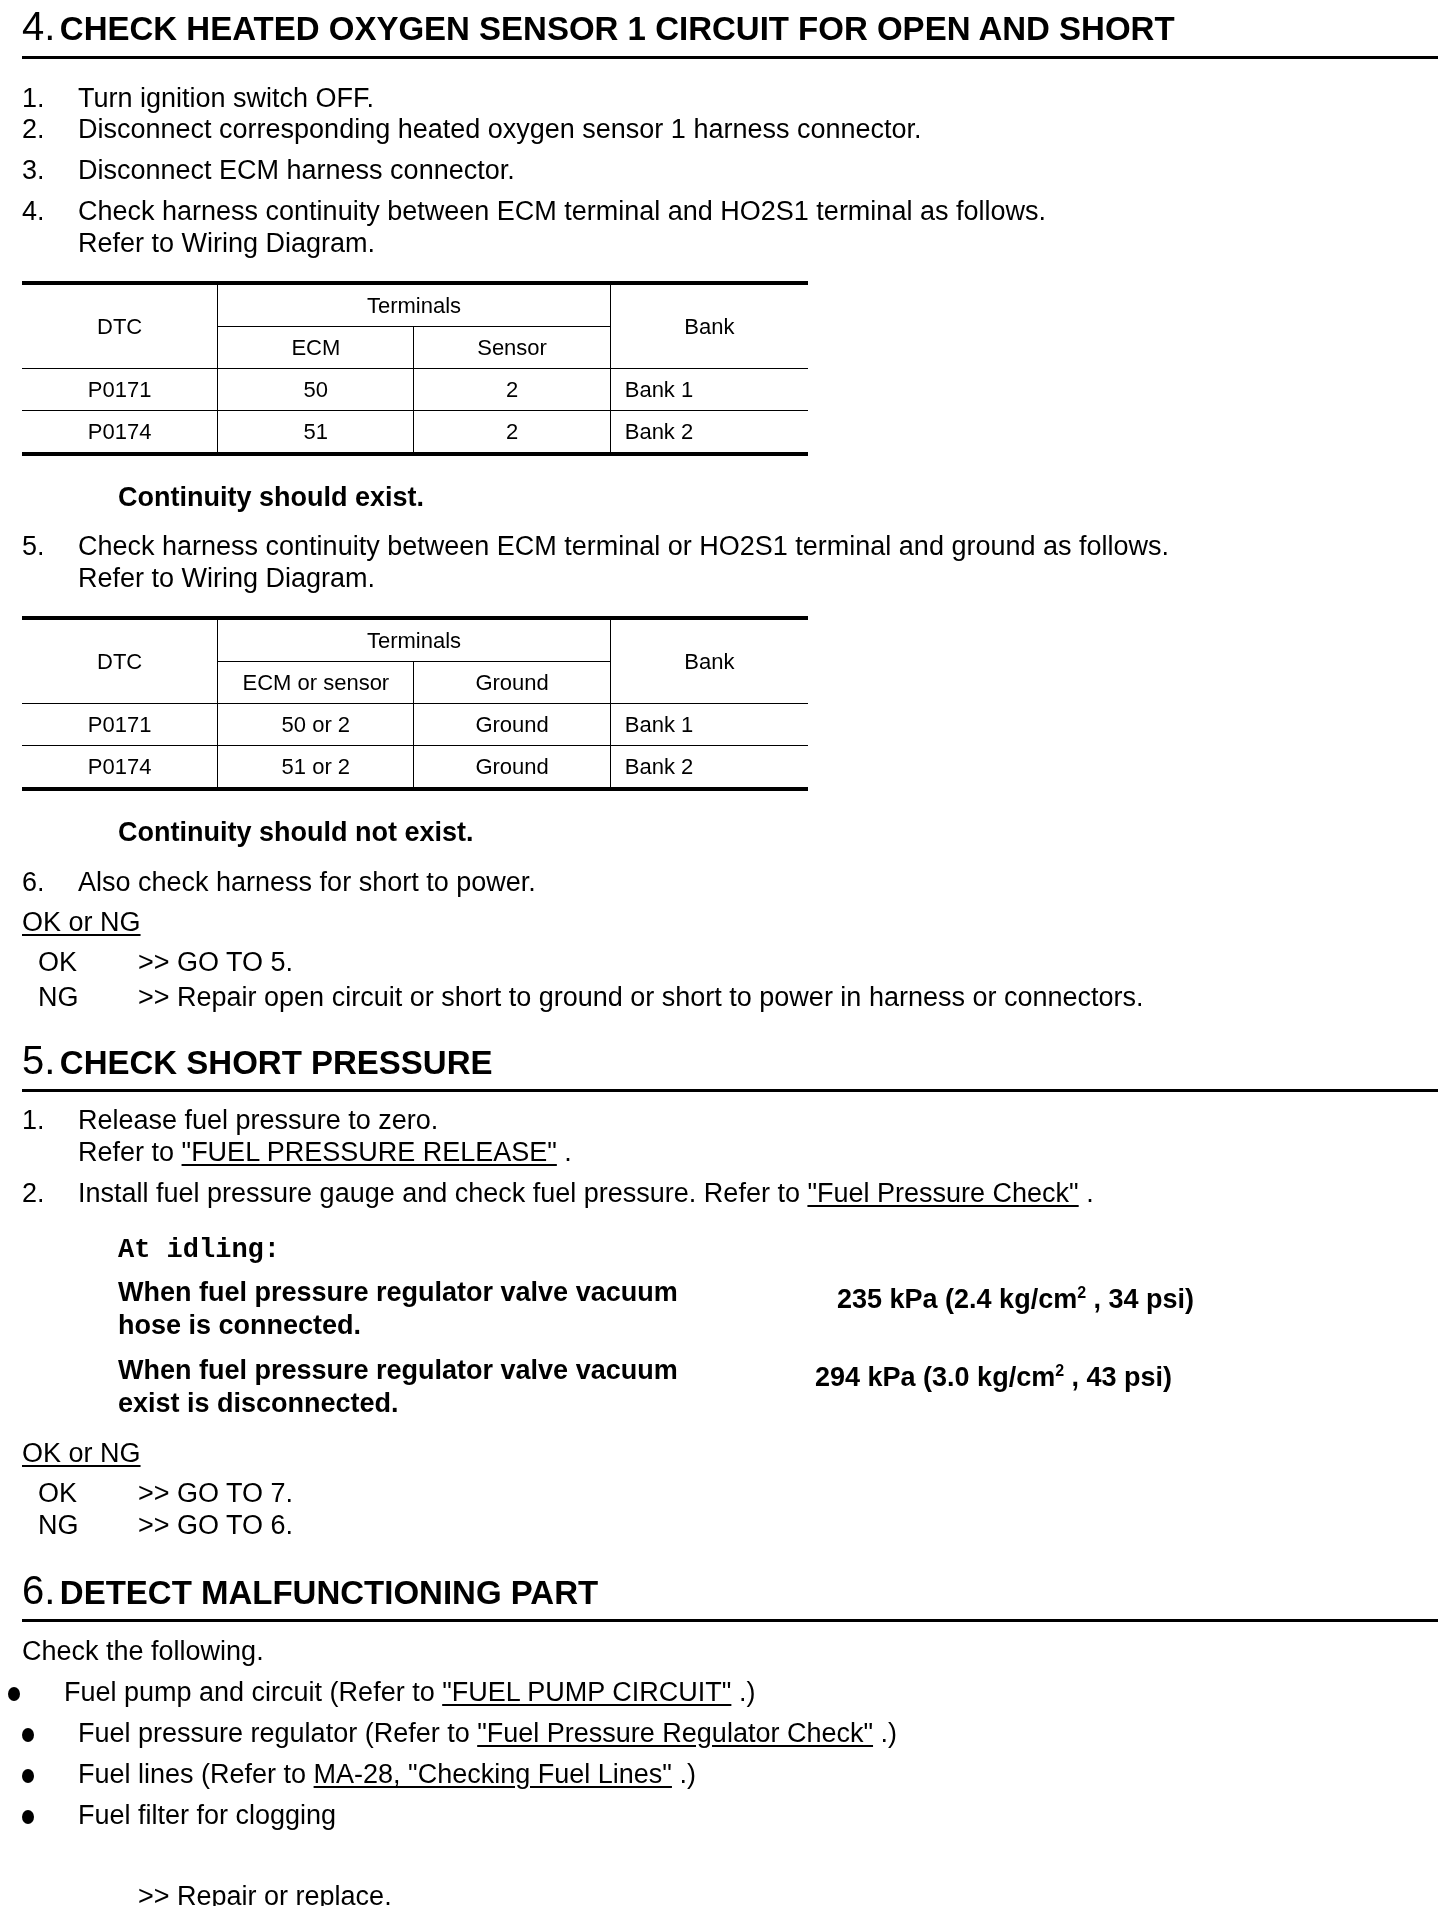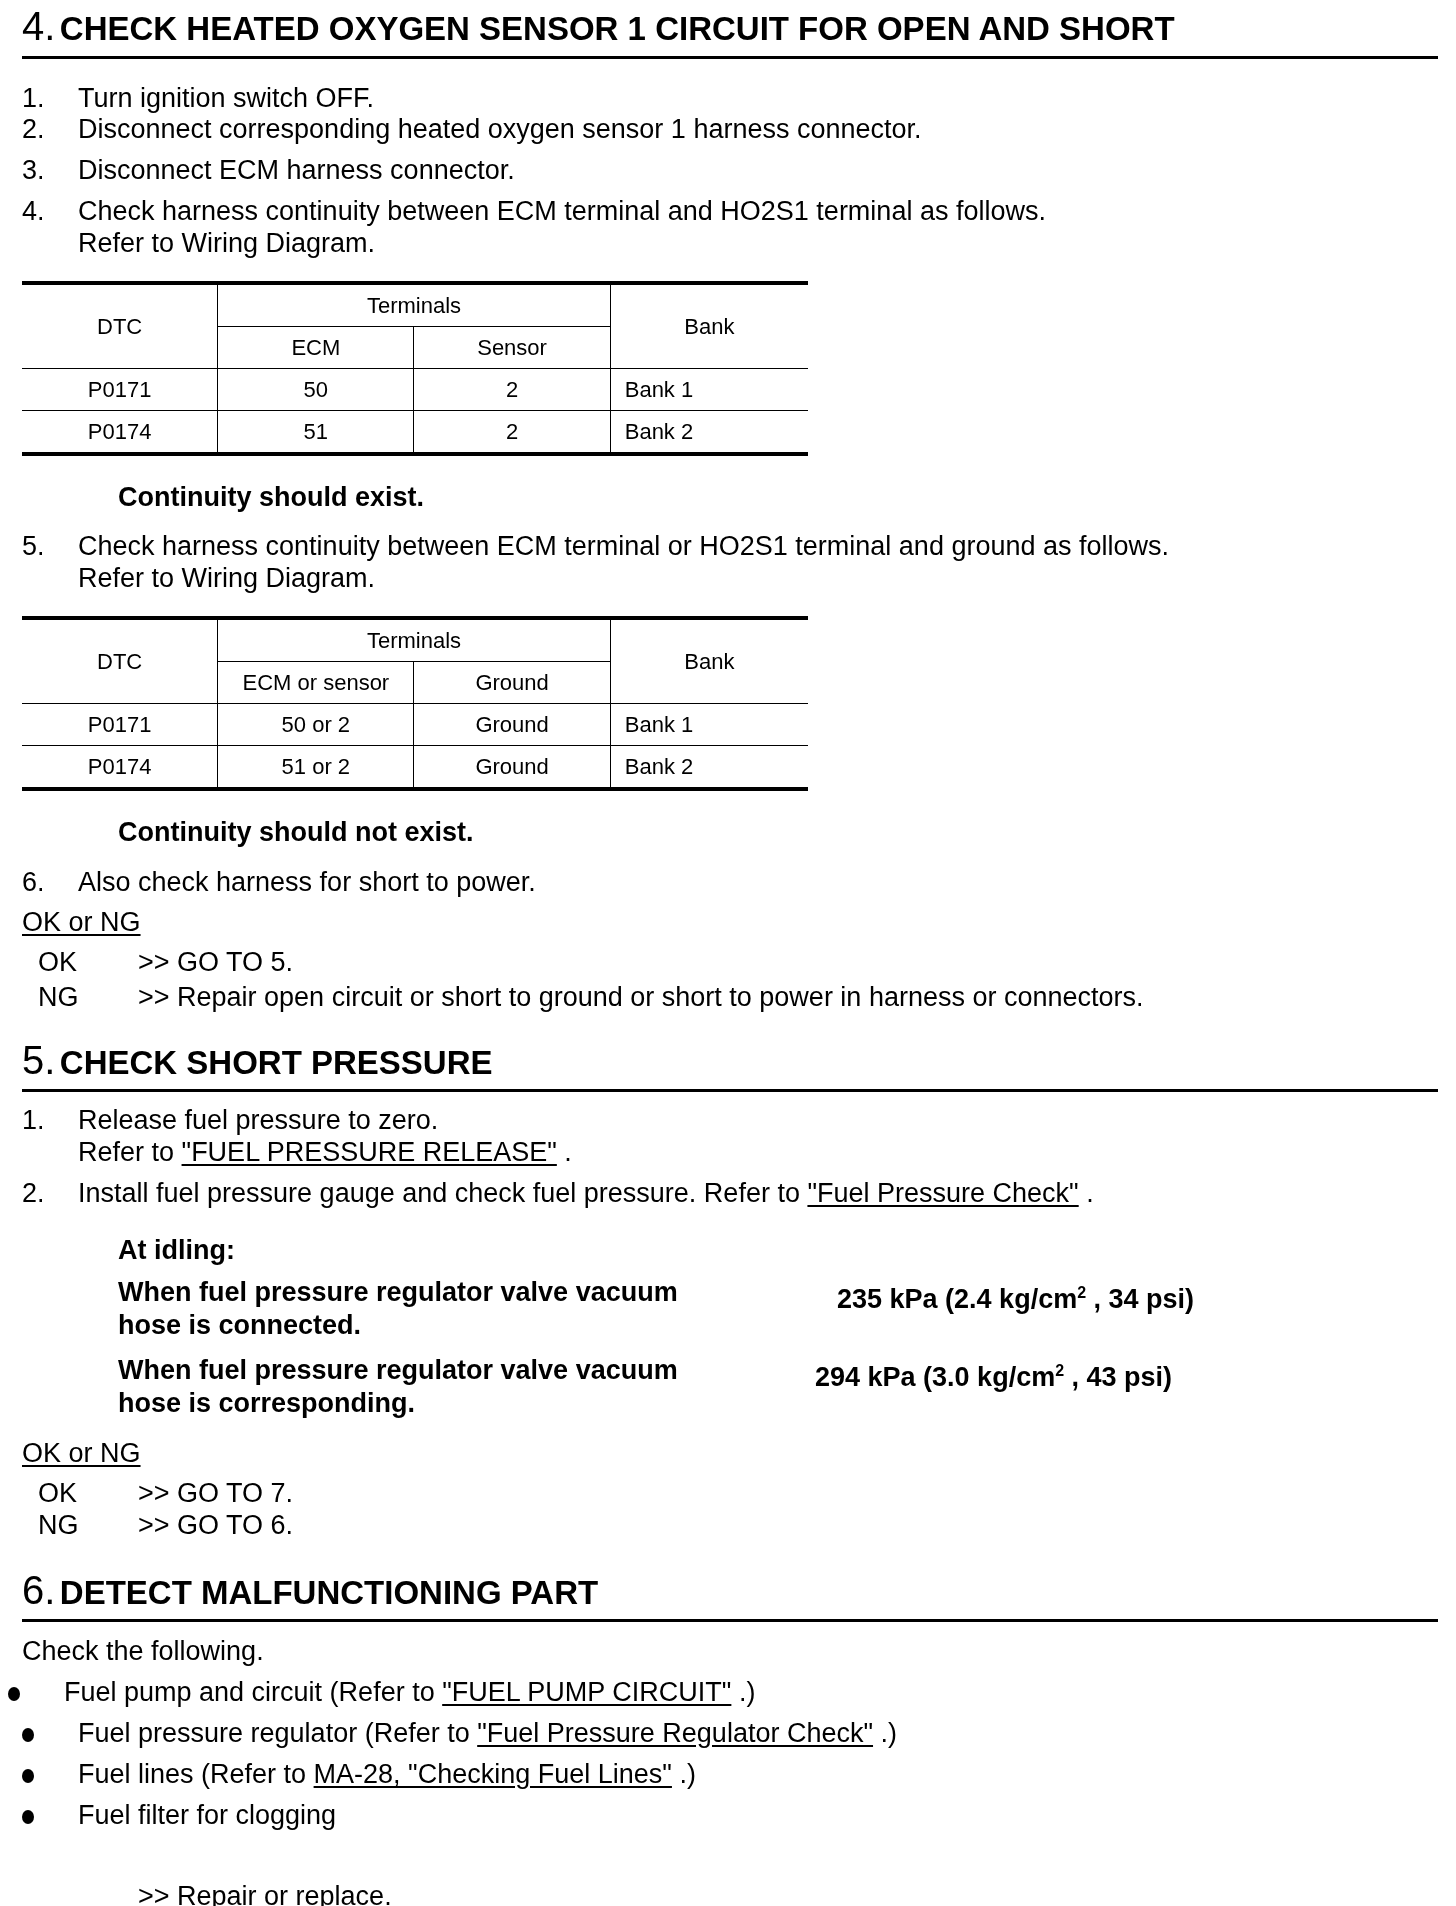--- a/index.html
+++ b/index.html
@@ -134,28 +134,28 @@
   <div class="abs txt" style="left:22px; top:1104px;">
     <span style="display:inline-block;width:56px;">1.</span><span>Release fuel pressure to zero.</span>
   </div>
   <div class="abs txt" style="left:78px; top:1136px;">
     <span>Refer to </span><span class="link">"FUEL PRESSURE RELEASE"</span><span> .</span>
   </div>
   <div class="abs txt" style="left:22px; top:1177px;">
     <span style="display:inline-block;width:56px;">2.</span><span>Install fuel pressure gauge and check fuel pressure. Refer to </span><span class="link">"Fuel Pressure Check"</span><span> .</span>
   </div>
 
-  <div class="abs txt bold" style="left:118px; top:1234px;">At idling:</div>
+  <div class="abs txt bold" style="left:118px; top:1234px;font-family:Liberation Mono, monospace;">At idling:</div>
   <div class="abs txt bold" style="left:118px; top:1276px;">When fuel pressure regulator valve vacuum</div>
   <div class="abs txt bold" style="left:118px; top:1309px;">hose is connected.</div>
   <div class="abs txt bold" style="left:837px; top:1283px;">
     <span>235 kPa (2.4 kg/cm</span><sup>2</sup><span> , 34 psi)</span>
   </div>
   <div class="abs txt bold" style="left:118px; top:1354px;">When fuel pressure regulator valve vacuum</div>
-  <div class="abs txt bold" style="left:118px; top:1387px;">hose is corresponding.</div>
+  <div class="abs txt bold" style="left:118px; top:1387px;">exist is disconnected.</div>
   <div class="abs txt bold" style="left:815px; top:1361px;">
     <span>294 kPa (3.0 kg/cm</span><sup>2</sup><span> , 43 psi)</span>
   </div>
 
   <div class="abs txt link" style="left:22px; top:1437px;">OK or NG</div>
   <div class="abs txt" style="left:38px; top:1477px;">
     <span style="display:inline-block;width:100px;">OK</span><span>&gt;&gt; GO TO 7.</span>
   </div>
   <div class="abs txt" style="left:38px; top:1509px;">
     <span style="display:inline-block;width:100px;">NG</span><span>&gt;&gt; GO TO 6.</span>

